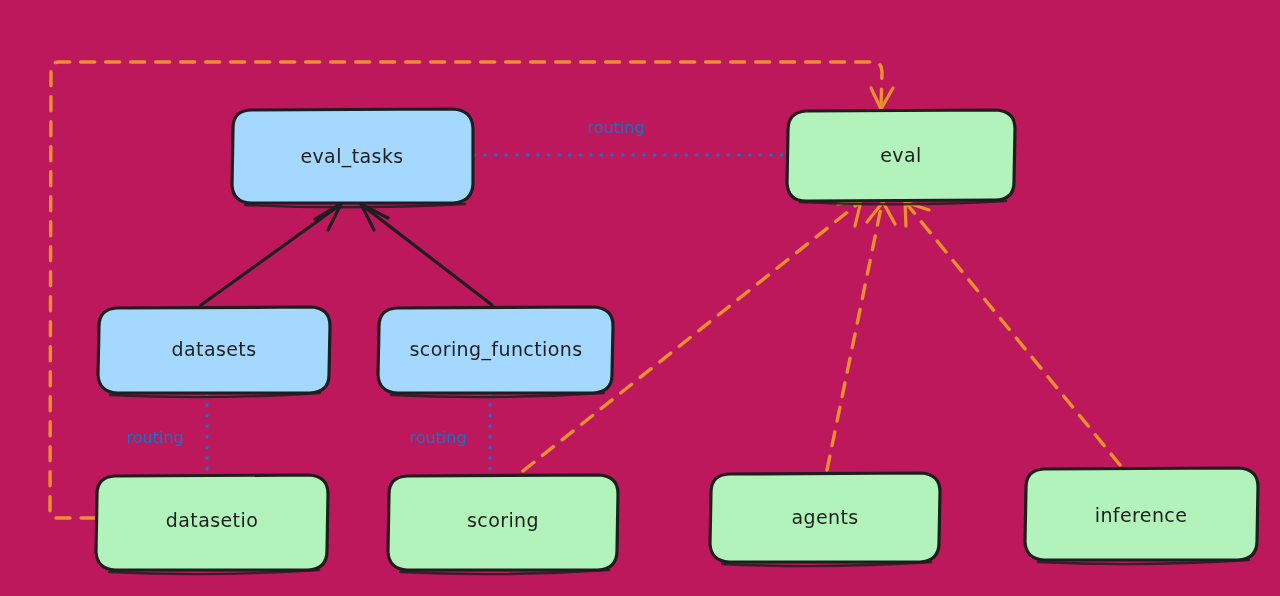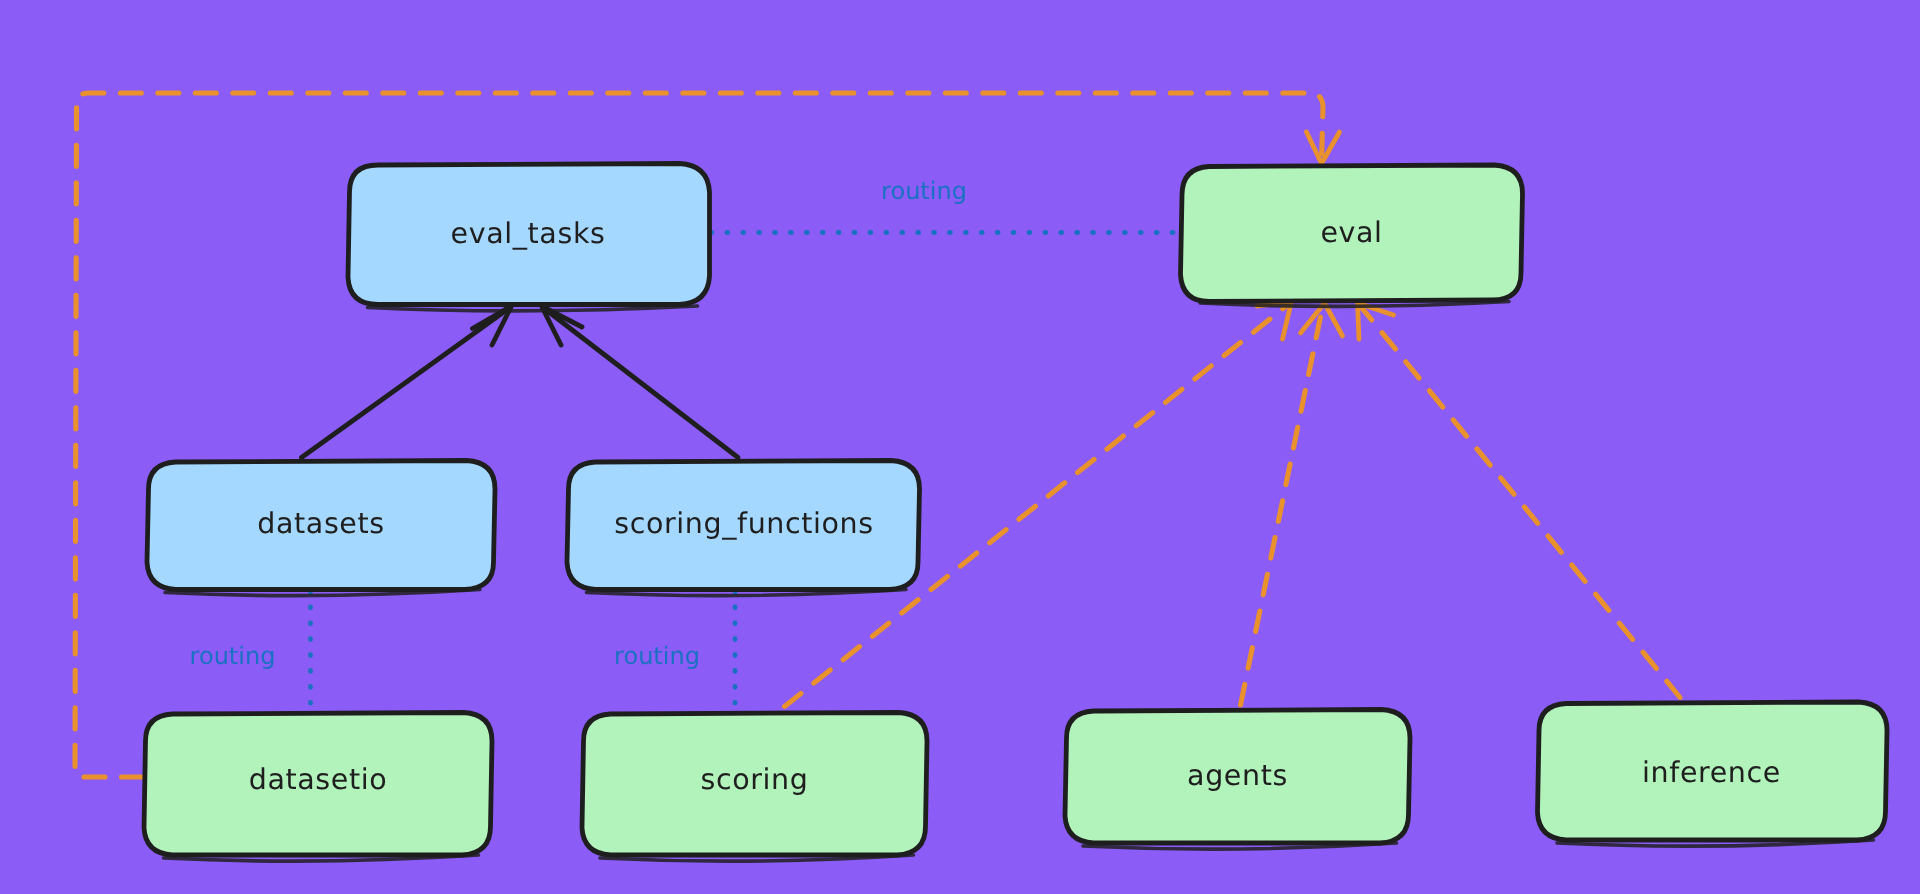--- a/index.html
+++ b/index.html
@@ -10,21 +10,21 @@
   body {
     width: 1280px;
     height: 596px;
     overflow: hidden;
     font-family: "DejaVu Sans", sans-serif;
   }
   #diagram-root {
     position: relative;
     width: 1280px;
     height: 596px;
-    background: #8b5cf6;
+    background: #be185d;
     text-align: right;
   }
   svg.canvas {
     position: absolute;
     top: 0;
     left: 0;
     width: 1280px;
     height: 596px;
     display: block;
   }

